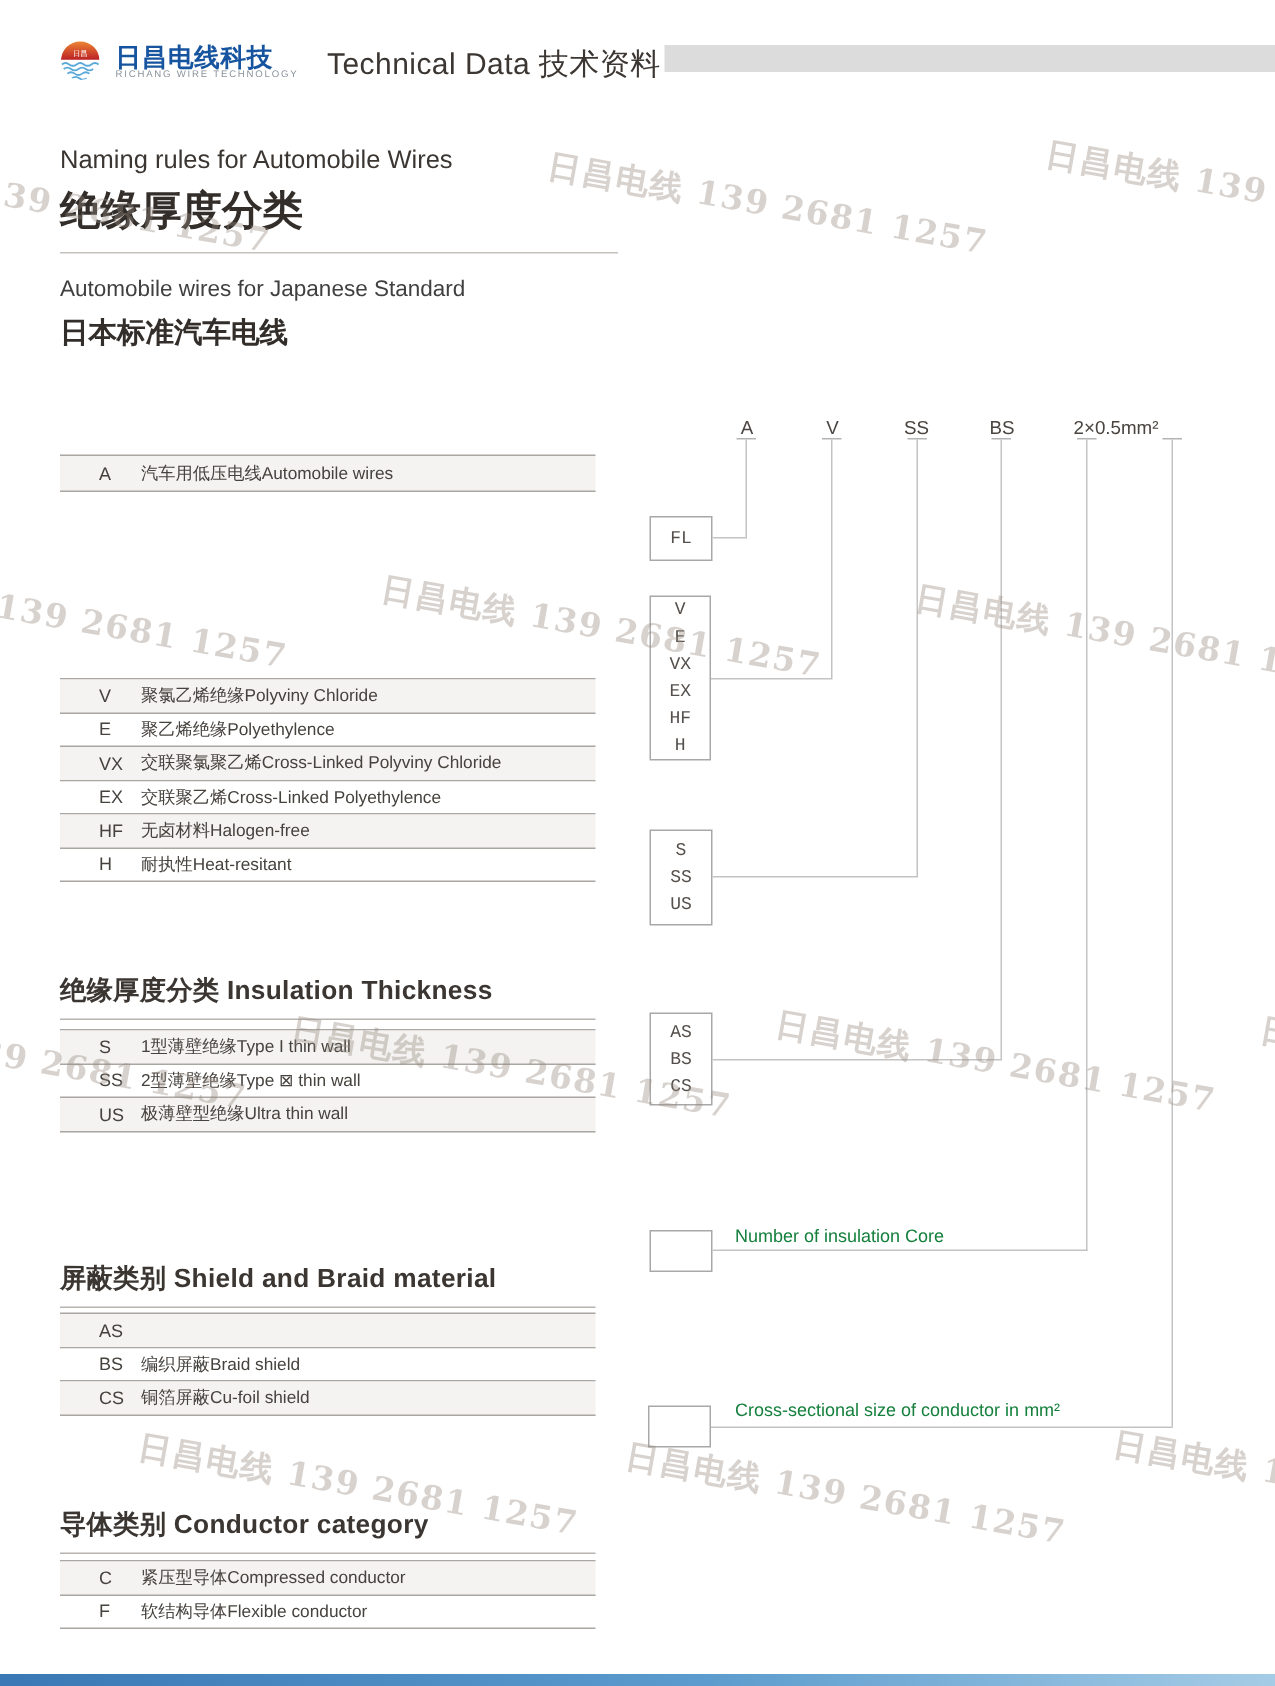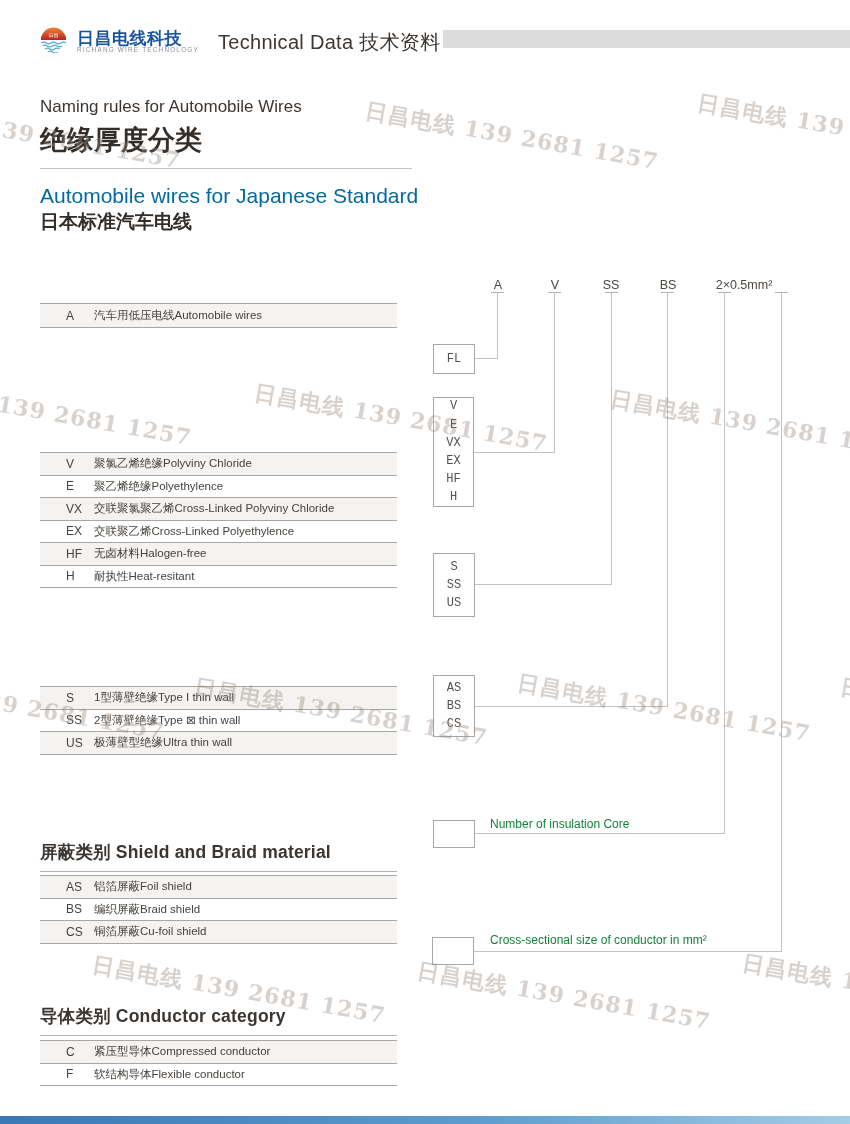--- a/index.html
+++ b/index.html
@@ -10,21 +10,21 @@
   .logo-circle{position:absolute;left:40px;top:27px;width:27px;height:27px;}
   .brand-cn{position:absolute;left:77px;top:27px;font-size:17px;font-weight:700;color:#17549f;letter-spacing:.5px;}
   .brand-en{position:absolute;left:77px;top:46px;font-size:6.4px;color:#8a929a;letter-spacing:1.2px;}
   .doc-title{position:absolute;left:218px;top:29px;font-size:20px;font-weight:400;color:#3d3733;letter-spacing:.3px;}
   .head-bar{position:absolute;left:443px;top:30px;width:407px;height:18px;background:#dcdcdc;}
 
   
   .t-en{position:absolute;left:40px;top:97px;font-size:17px;color:#3b3632;}
   .t-cn{position:absolute;left:40px;top:122px;font-size:27px;font-weight:700;color:#332e2a;}
   .t-divider{position:absolute;left:40px;top:168px;width:372px;height:0;border-top:1px solid #c6c2be;}
-  .s-en{position:absolute;left:40px;top:184px;font-size:21px;color:#0369a1;}
+  .s-en{position:absolute;left:40px;top:184px;font-size:15px;color:#404040;}
   .s-cn{position:absolute;left:40px;top:209px;font-size:19px;font-weight:700;color:#332e2a;}
 
   
   .sec-head{position:absolute;left:40px;width:357px;font-size:17.5px;font-weight:700;color:#3b3632;
             padding-bottom:7px;border-bottom:1px solid #b7b3af;letter-spacing:.2px;}
   .tbl{position:absolute;left:40px;width:357px;border-top:1px solid #aaa6a2;}
   .row{height:21.5px;display:flex;align-items:center;border-bottom:1px solid #aaa6a2;background:#fff;}
   .row.alt{background:#f4f3f1;}
   .row.tall{height:23px;}
   .code{margin-left:26px;width:28px;flex:none;font-size:12px;color:#46423e;}
@@ -113,40 +113,40 @@
     <div class="row alt">
       <span class="code">HF</span>
       <span class="desc">无卤材料Halogen-free</span>
     </div>
     <div class="row">
       <span class="code">H</span>
       <span class="desc">耐执性Heat-resitant</span>
     </div>
   </div>
 
+  <div class="sec-head" style="top:648px">绝缘厚度分类 Insulation Thickness</div>
   <div class="tbl" style="top:686px">
     <div class="row alt">
       <span class="code">S</span>
       <span class="desc">1型薄壁绝缘Type I thin wall</span>
     </div>
     <div class="row">
       <span class="code">SS</span>
       <span class="desc">2型薄壁绝缘Type ⊠ thin wall</span>
     </div>
     <div class="row alt">
       <span class="code">US</span>
       <span class="desc">极薄壁型绝缘Ultra thin wall</span>
     </div>
   </div>
 
   <div class="sec-head" style="top:840px">屏蔽类别 Shield and Braid material</div>
   <div class="tbl" style="top:875px">
     <div class="row alt">
       <span class="code">AS</span>
-      <span class="desc">铝箔屏蔽Foil shield</span>
     </div>
     <div class="row">
       <span class="code">BS</span>
       <span class="desc">编织屏蔽Braid shield</span>
     </div>
     <div class="row alt">
       <span class="code">CS</span>
       <span class="desc">铜箔屏蔽Cu-foil shield</span>
     </div>
   </div>

